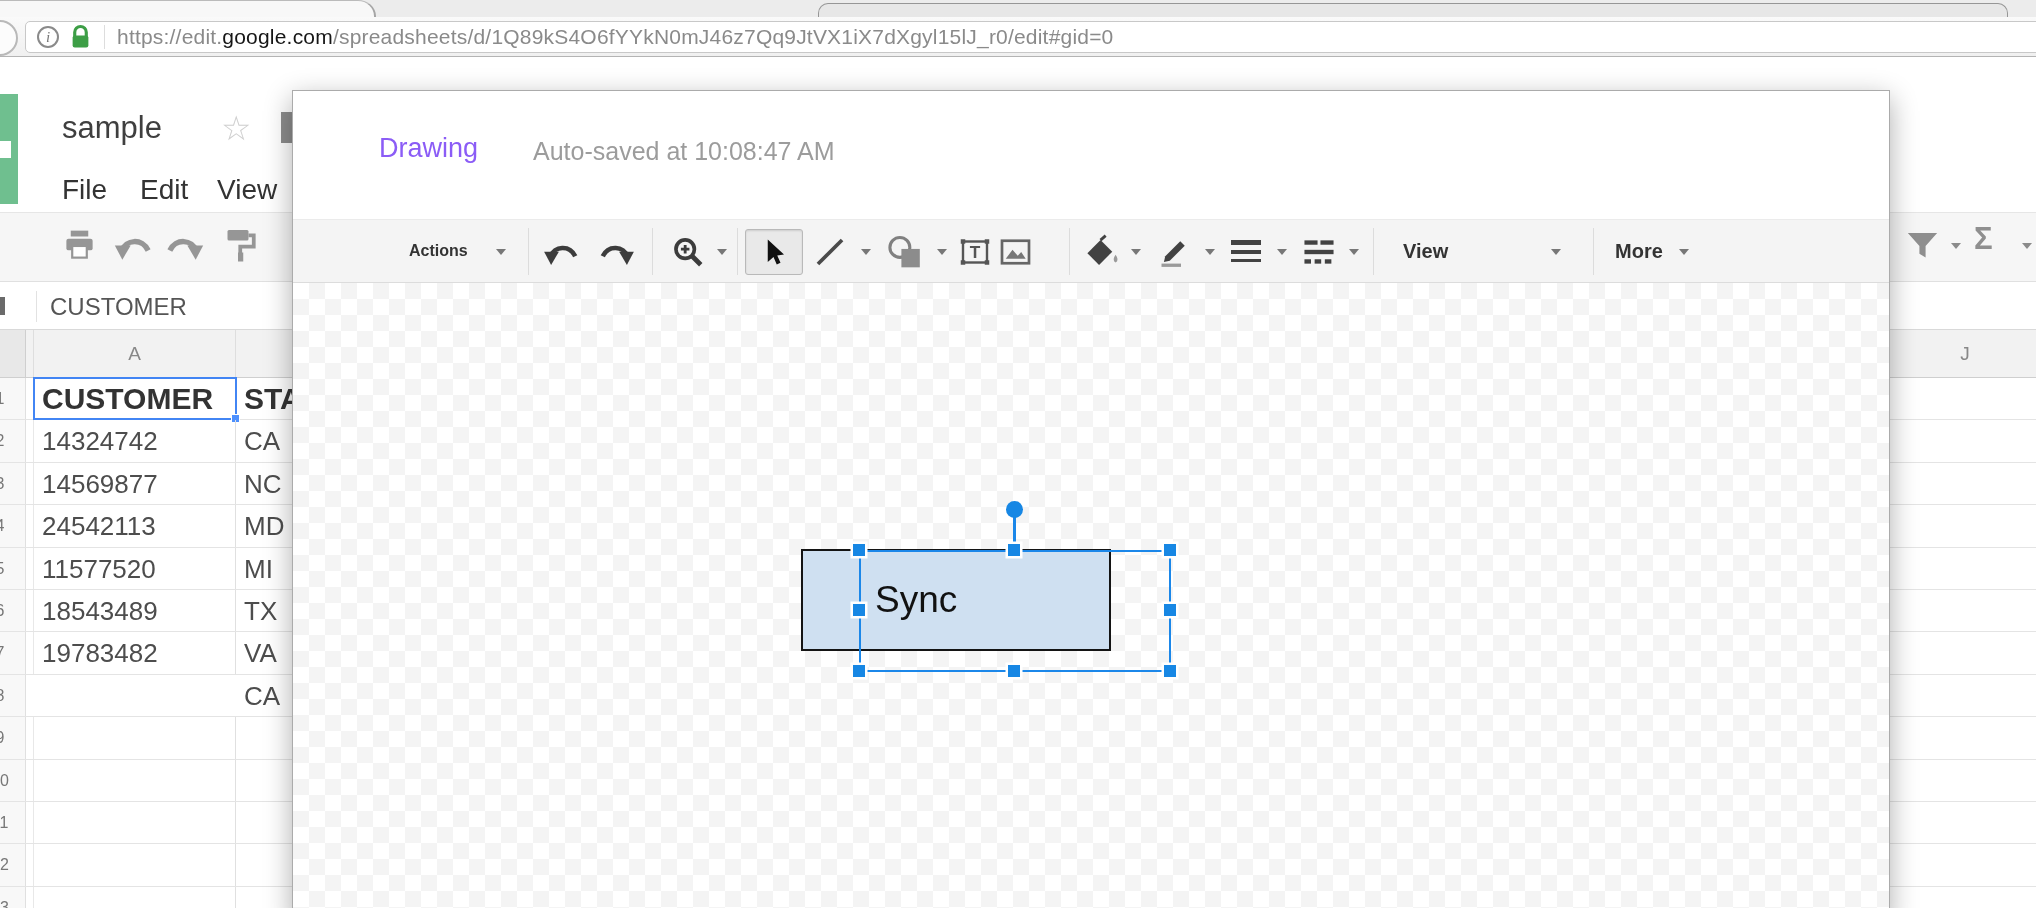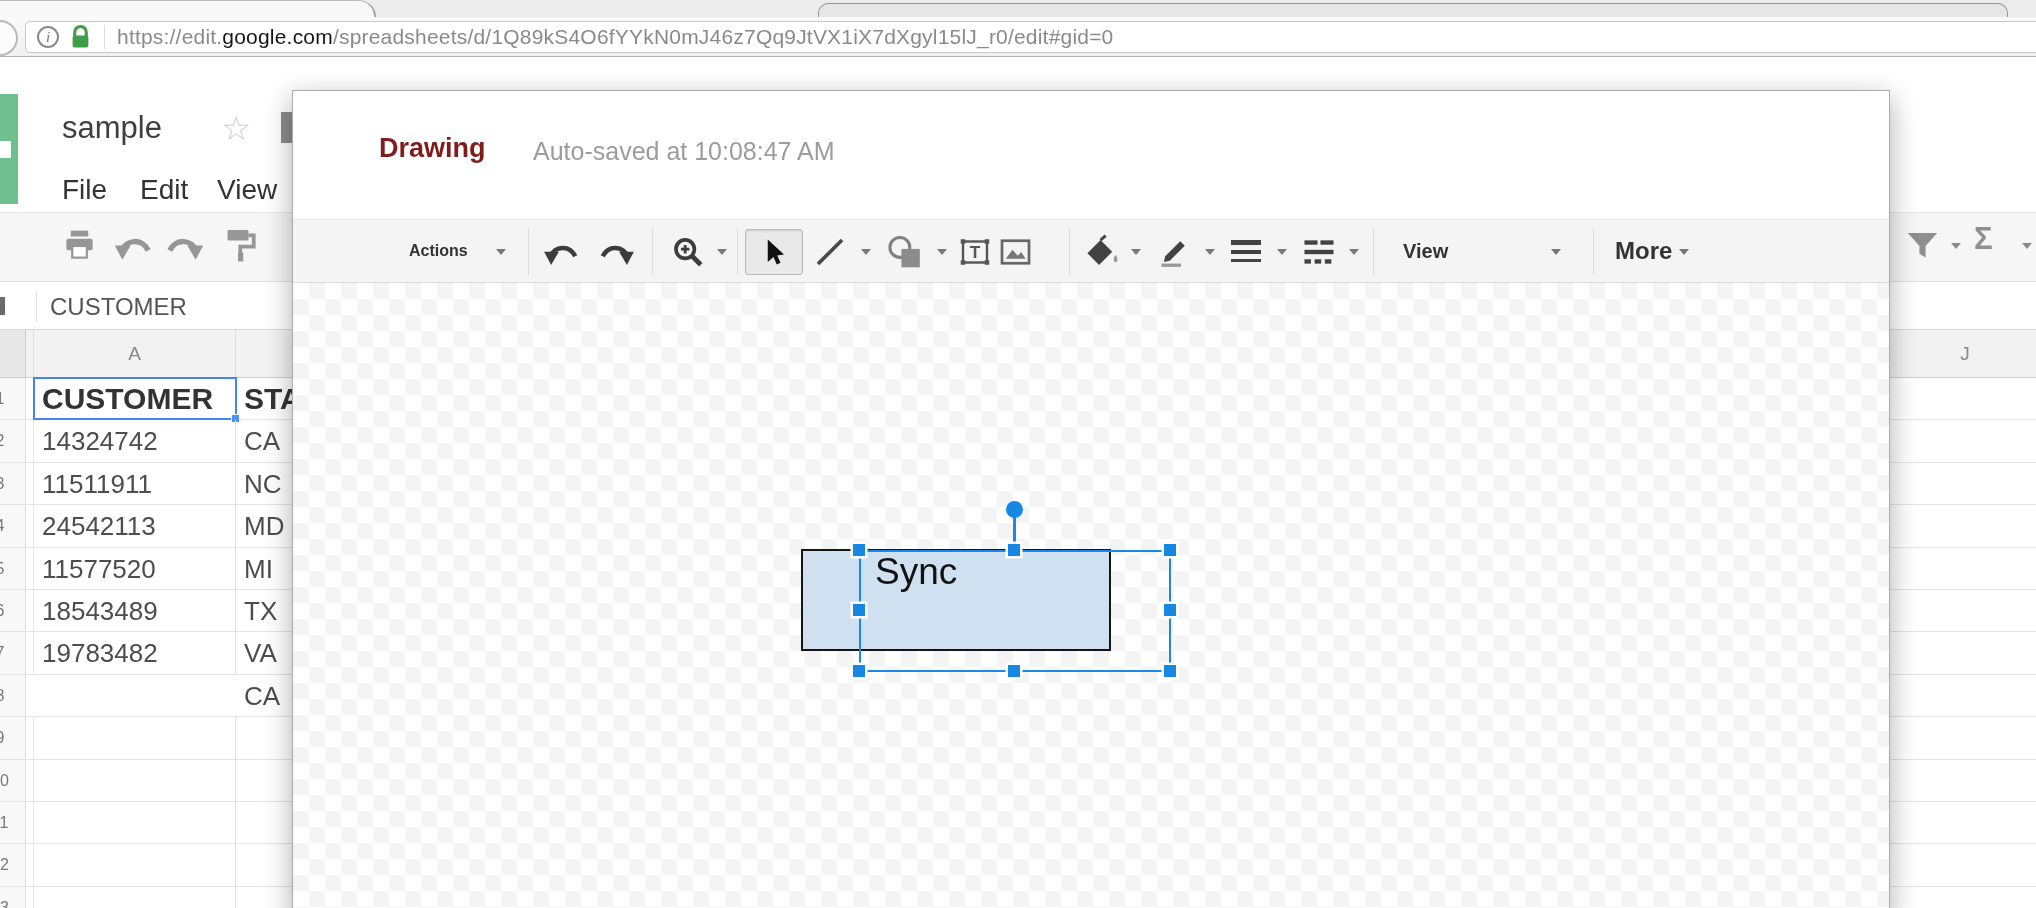--- a/index.html
+++ b/index.html
@@ -67,42 +67,42 @@
     font-size:26px; color:#4d4d4d; line-height:42px; white-space:nowrap; overflow:hidden; }
   .hdr .cellA, .hdr .cellB { font-weight:bold; color:#333; font-size:30px; }
   .sel-outline { position:absolute; left:33px; top:-1px; width:204px; height:43px;
     border:2px solid #4285f4; pointer-events:none; }
   .fill-handle { position:absolute; right:-5px; bottom:-5px; width:9px; height:9px; background:#4d90fe;
     border:1.5px solid #fff; }
 
   
   .dialog { position:absolute; left:292px; top:90px; width:1598px; height:830px; background:#fff;
     border:1px solid #ababab; box-shadow:0 8px 26px rgba(0,0,0,.32); z-index:10; }
-  .dlg-title { position:absolute; left:86px; top:42px; font-size:27px; color:#7f1d1d;font-weight:bold; }
+  .dlg-title { position:absolute; left:86px; top:42px; font-size:27px; color:#8b5cf6; }
   .dlg-autosave { position:absolute; left:240px; top:46px; font-size:25px; color:#9c9c9c; }
   .save-btn { position:absolute; left:1334px; top:33px; width:176px; height:55px; border-radius:4px;
     background:linear-gradient(#5285f0,#4a78e2); border:1px solid #3c6ede; color:#fff; font-size:21px;
     font-weight:bold; text-align:center; line-height:53px; cursor:pointer; }
 
   .dlg-toolbar { position:absolute; left:0; top:128px; width:100%; height:64px; background:#f4f4f4;
     border-top:1px solid #ebebeb; border-bottom:1px solid #dcdcdc; }
   .ttxt { position:absolute; top:0; line-height:62px; font-weight:bold; color:#333; }
   .tdiv { position:absolute; top:8px; width:1px; height:47px; background:#dcdcdc; }
   .titem { position:absolute; }
   .dcaret { width:0; height:0; border:5px solid transparent; border-top:6px solid #777; position:absolute; top:29px; }
   .sel-tool-btn { position:absolute; left:452px; top:9px; width:58px; height:46px; background:#e9e9e9;
     border:1px solid #b9b9b9; border-radius:3px; box-shadow:inset 0 1px 2px rgba(0,0,0,.12);
     display:flex; align-items:center; justify-content:center; }
   .wbar { position:absolute; left:0; background:#424242; }
 
   .canvas { position:absolute; left:0; top:192px; width:100%; height:637px; overflow:hidden;
     background-image:conic-gradient(#f4f4f4 25%, #fff 25% 50%, #f4f4f4 50% 75%, #fff 75%);
     background-size:32px 32px; }
   .draw-shape { position:absolute; left:508px; top:266px; width:310px; height:102px; background:#cfe0f1;
-    border:2px solid #141414; display:flex; padding-left:72px; font-size:37px; color:#111; }
+    border:2px solid #141414; display:flex; align-items:center; padding-left:72px; font-size:37px; color:#111; }
   .sel-box { position:absolute; left:566px; top:267px; width:312px; height:122px; border:2.5px solid #1b87e9; }
   .hd { position:absolute; width:12px; height:12px; background:#1787e4; box-shadow:0 0 0 2.5px #fff; }
   .rot-stem { position:absolute; left:720px; top:233px; width:3px; height:34px; background:#1b87e9; }
   .rot-circle { position:absolute; left:713px; top:218px; width:17px; height:17px; border-radius:50%; background:#1787e4; }
 </style>
 </head>
 <body>
 
 <div class="screen">
 
@@ -190,21 +190,21 @@
       <span class="rownum">
           <span>2</span>
         </span>
       <div class="cellA">14324742</div>
       <div class="cellB">CA</div>
     </div>
     <div class="grow">
       <span class="rownum">
           <span>3</span>
         </span>
-      <div class="cellA">11511911</div>
+      <div class="cellA">14569877</div>
       <div class="cellB">NC</div>
     </div>
     <div class="grow">
       <span class="rownum">
           <span>4</span>
         </span>
       <div class="cellA">24542113</div>
       <div class="cellB">MD</div>
     </div>
     <div class="grow">
@@ -351,21 +351,21 @@
           <rect x="9" y="16" width="4.5" height="3"></rect>
           <rect x="16" y="16" width="4.5" height="3"></rect>
       </svg>
       <span class="dcaret" style="left:1056px"></span>
       <span class="tdiv" style="left:1080px"></span>
 
       <span class="ttxt" style="left:1110px;font-size:20px">View</span>
       <span class="dcaret" style="left:1258px"></span>
       <span class="tdiv" style="left:1300px"></span>
 
-      <span class="ttxt" style="left:1322px;font-size:24px">More</span>
+      <span class="ttxt" style="left:1322px;font-size:20px">More</span>
       <span class="dcaret" style="left:1386px"></span>
     </div>
 
     <div class="canvas">
       <div class="draw-shape">
         <span>Sync</span>
       </div>
       <div class="sel-box"></div>
       <div class="rot-stem"></div>
       <div class="rot-circle"></div>

